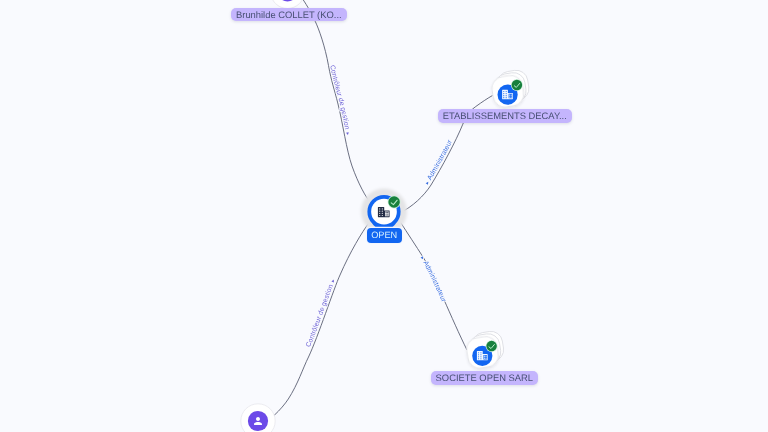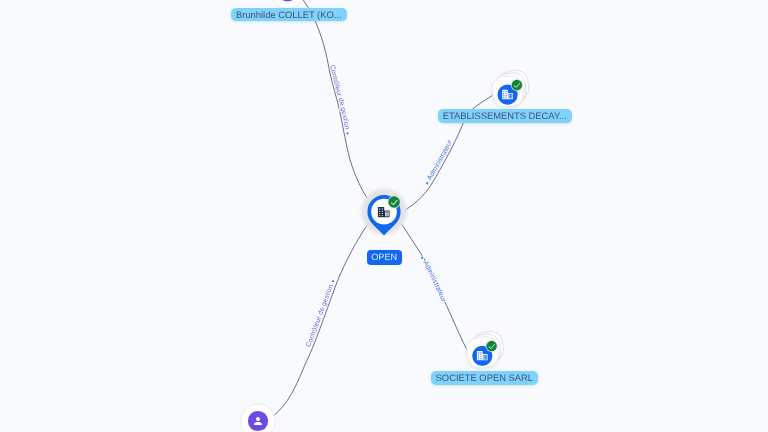--- a/index.html
+++ b/index.html
@@ -1,20 +1,20 @@
 <!DOCTYPE html>
 <html><head>
 <meta charset="utf-8">
 <style>
   html,body{margin:0;padding:0;width:768px;height:432px;overflow:hidden;background:#f9fafe;}
   #stage{position:relative;width:768px;height:432px;
          font-family:"Liberation Sans",sans-serif;background:#f9fafe;
          -webkit-font-smoothing:antialiased;text-rendering:geometricPrecision;}
   svg.layer{position:absolute;left:0;top:0;width:768px;height:432px;overflow:visible;}
-  .nodelabel{position:absolute;filter:opacity(1);background:#7dd3fc;border-radius:5px;
+  .nodelabel{position:absolute;filter:opacity(1);background:#c4b5fd;border-radius:5px;
              padding:0 5px;font-size:9.4px;line-height:13.2px;color:#474f73;
              white-space:nowrap;box-shadow:0 1px 3px rgba(70,74,100,.16);text-align:center;}
   .openbadge{position:absolute;filter:opacity(1);background:#1266f1;border-radius:4px;color:#d6f0ff;box-shadow:0 0 0 1.3px #f3f6fd;
              font-size:9.2px;line-height:14.6px;padding:0 4.5px;white-space:nowrap;
              text-align:center;}
 </style>
 </head>
 <body>
 
 <div id="stage">
@@ -148,15 +148,15 @@
       <circle cx="258" cy="421" r="10.1" fill="#6c4ae8"></circle>
       <g transform="translate(252.1,415.1) scale(0.492)" fill="#ffffff">
         <use href="#personglyph"></use>
       </g>
     </g>
   </svg>
   <div id="labels">
     <div class="nodelabel" style="left:231px;top:7.7px;">Brunhilde COLLET (KO...</div>
     <div class="nodelabel" style="left:437.8px;top:109.3px;">ETABLISSEMENTS DECAY...</div>
     <div class="nodelabel" style="left:430.6px;top:371.4px;">SOCIETE OPEN SARL</div>
-    <div class="openbadge" style="left:366.7px;top:250px;">OPEN</div>
+    <div class="openbadge" style="left:366.7px;top:228px;">OPEN</div>
   </div>
 </div>
 
 </body></html>

